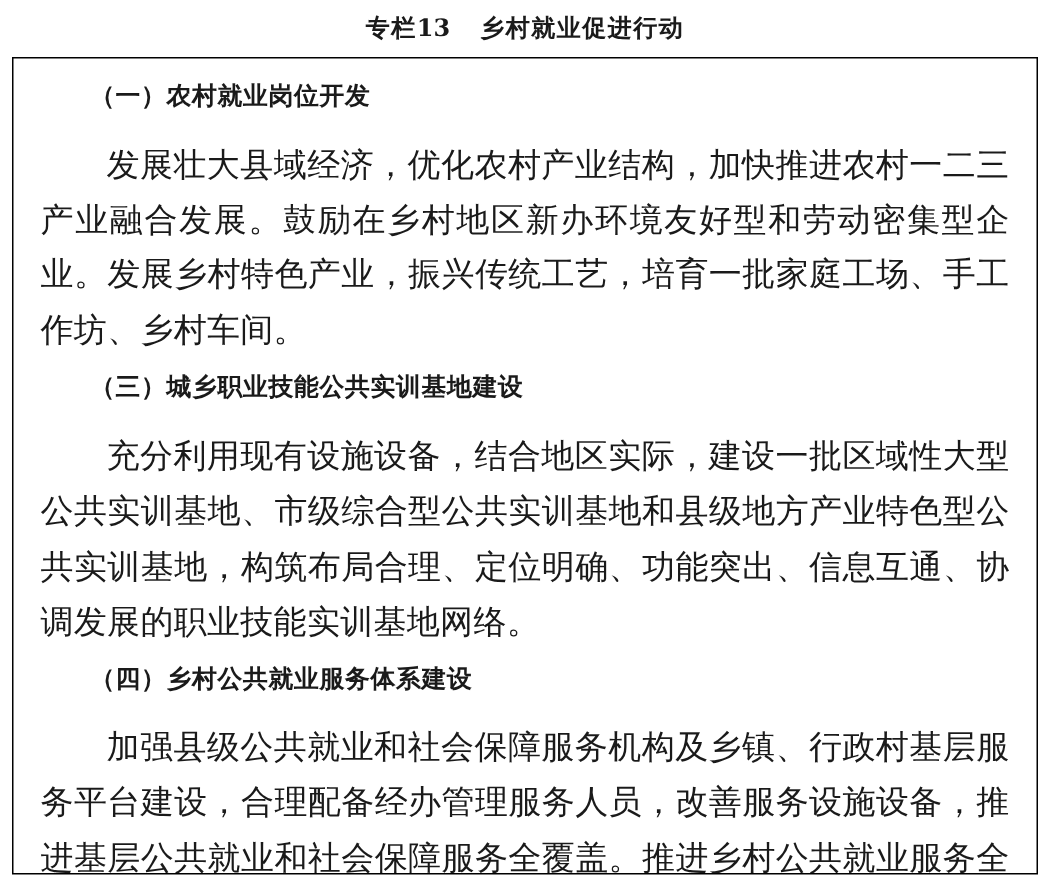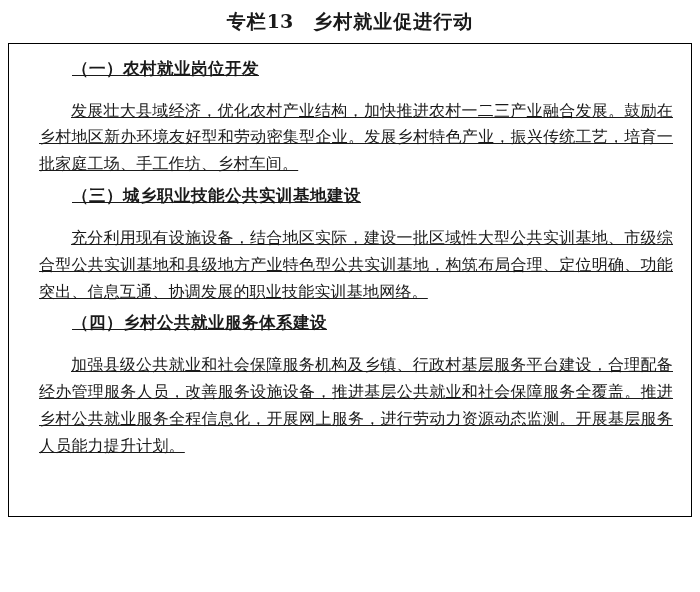--- a/index.html
+++ b/index.html
@@ -16,53 +16,52 @@
   }
   .page {
     width: 700px;
     height: 592px;
     box-sizing: border-box;
     position: relative;
     overflow: hidden;
   }
   .box-title {
     text-align: center;
-    font-size: 19px;
+    font-size: 16px;
     font-weight: bold;
     letter-spacing: 1px;
     padding: 9px 0 8px 0;
     font-family: "DejaVu Serif", "Liberation Serif", serif;
   }
   .box-title .num {
     font-family: "DejaVu Serif", "Liberation Serif", serif;
     letter-spacing: 0px;
   }
   .box-title .gap {
     display: inline-block;
     width: 20px;
   }
   .content-box {
     border: 1px solid #000000;
     margin: 0 8px 0 8px;
-    height: 474px;
+    height: 545px;
     box-sizing: border-box;
-    padding: 12px 18px 10px 30px;
+    padding: 12px 18px 10px 18px;
     overflow: hidden;
-    text-decoration: underline;
   }
   .sec-head {
     font-size: 16.5px;
     font-weight: bold;
     line-height: 1.55;
     margin: 0 0 2px 0;
     text-indent: 2em;
     letter-spacing: 0.5px;
   }
   .para {
-    font-size: 16px;
+    font-size: 22px;
     line-height: 1.68;
     margin: 16px 0 4px 0;
     text-indent: 2em;
     text-align: justify;
     text-justify: inter-ideograph;
     letter-spacing: 0.2px;
   }
   .para:last-child {
     margin-bottom: 0;
   }

